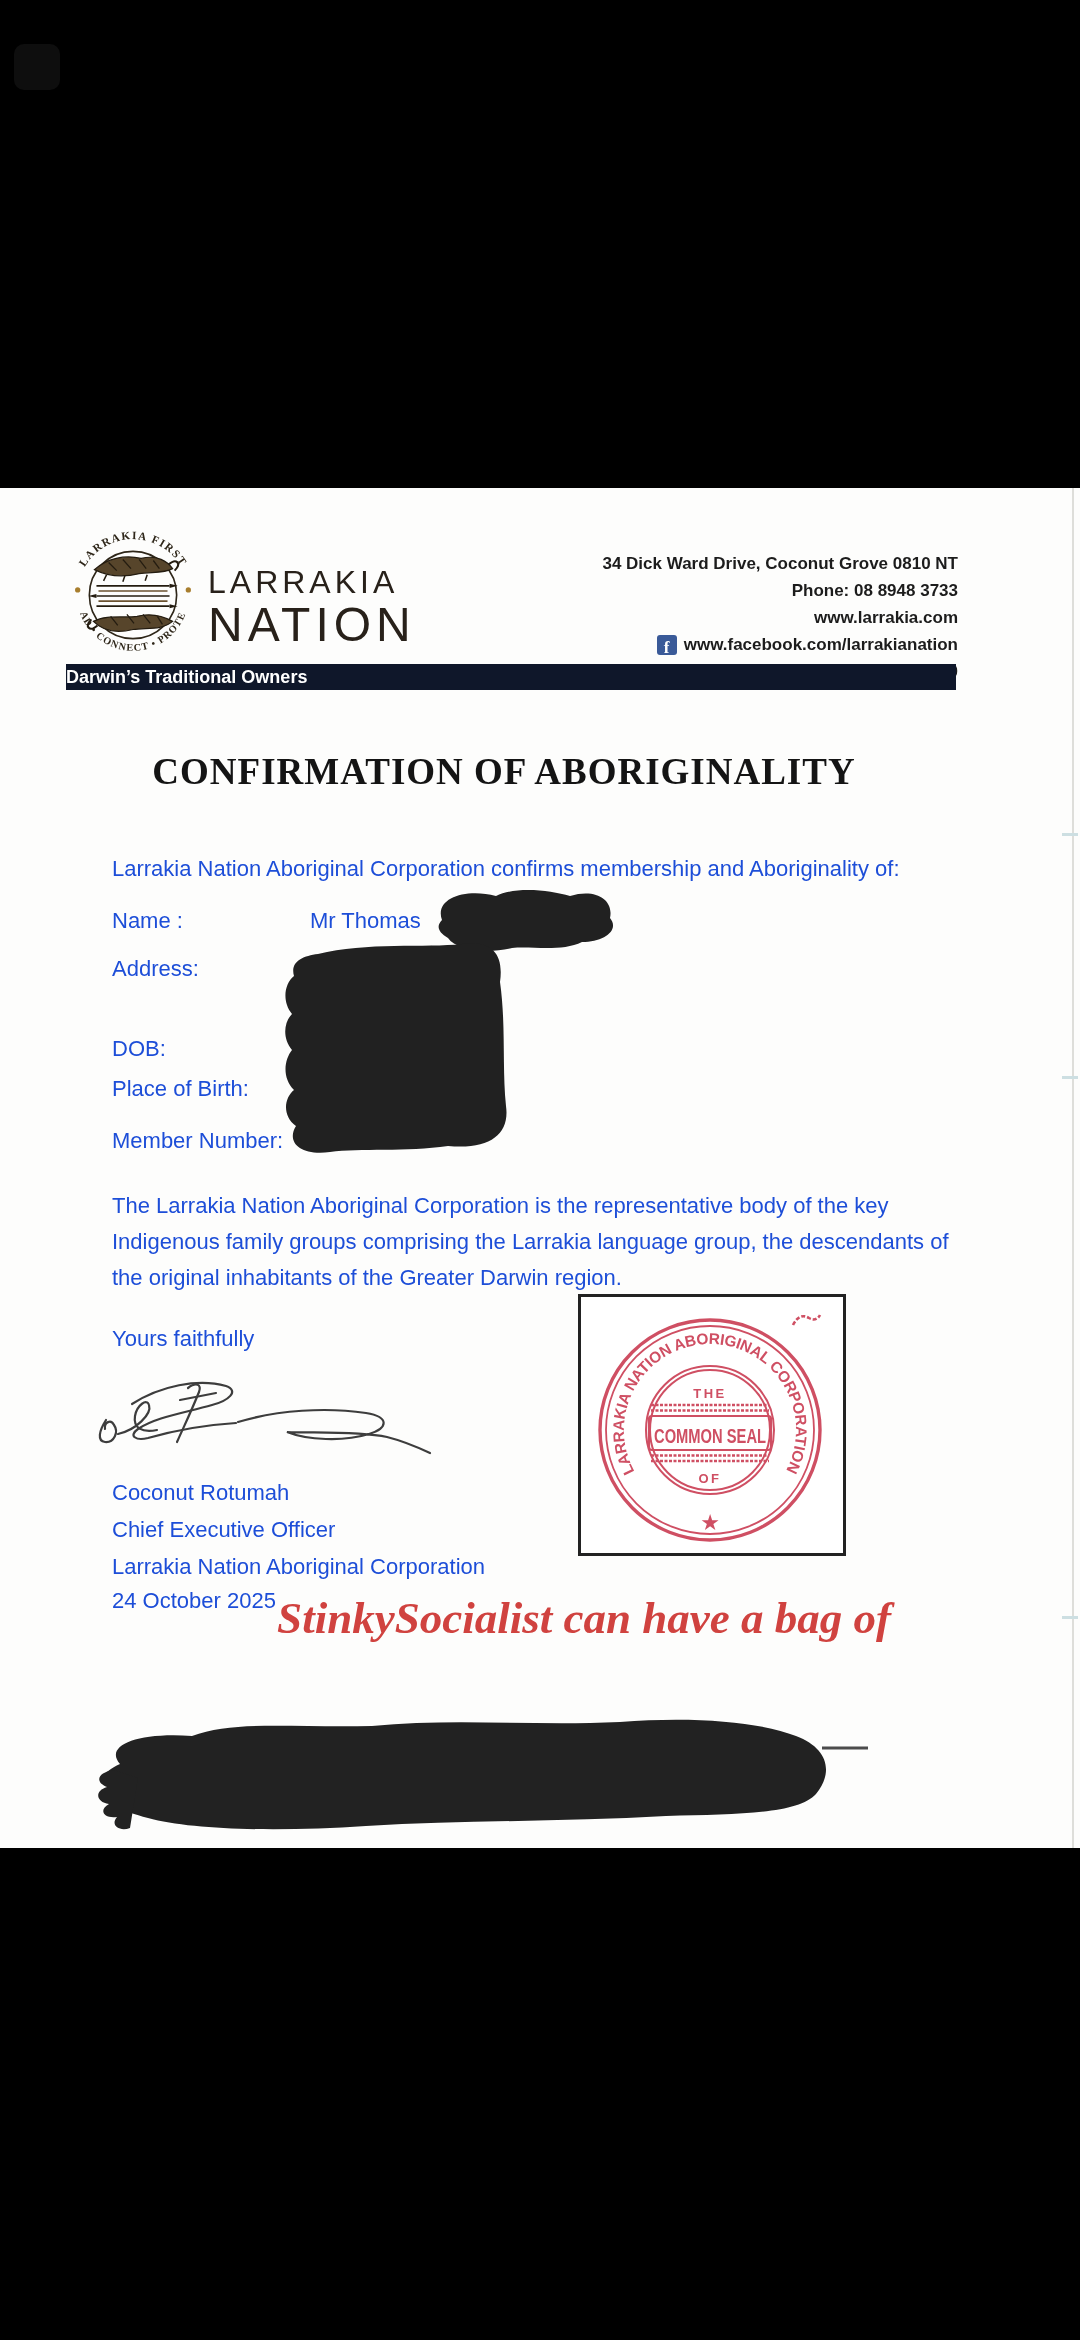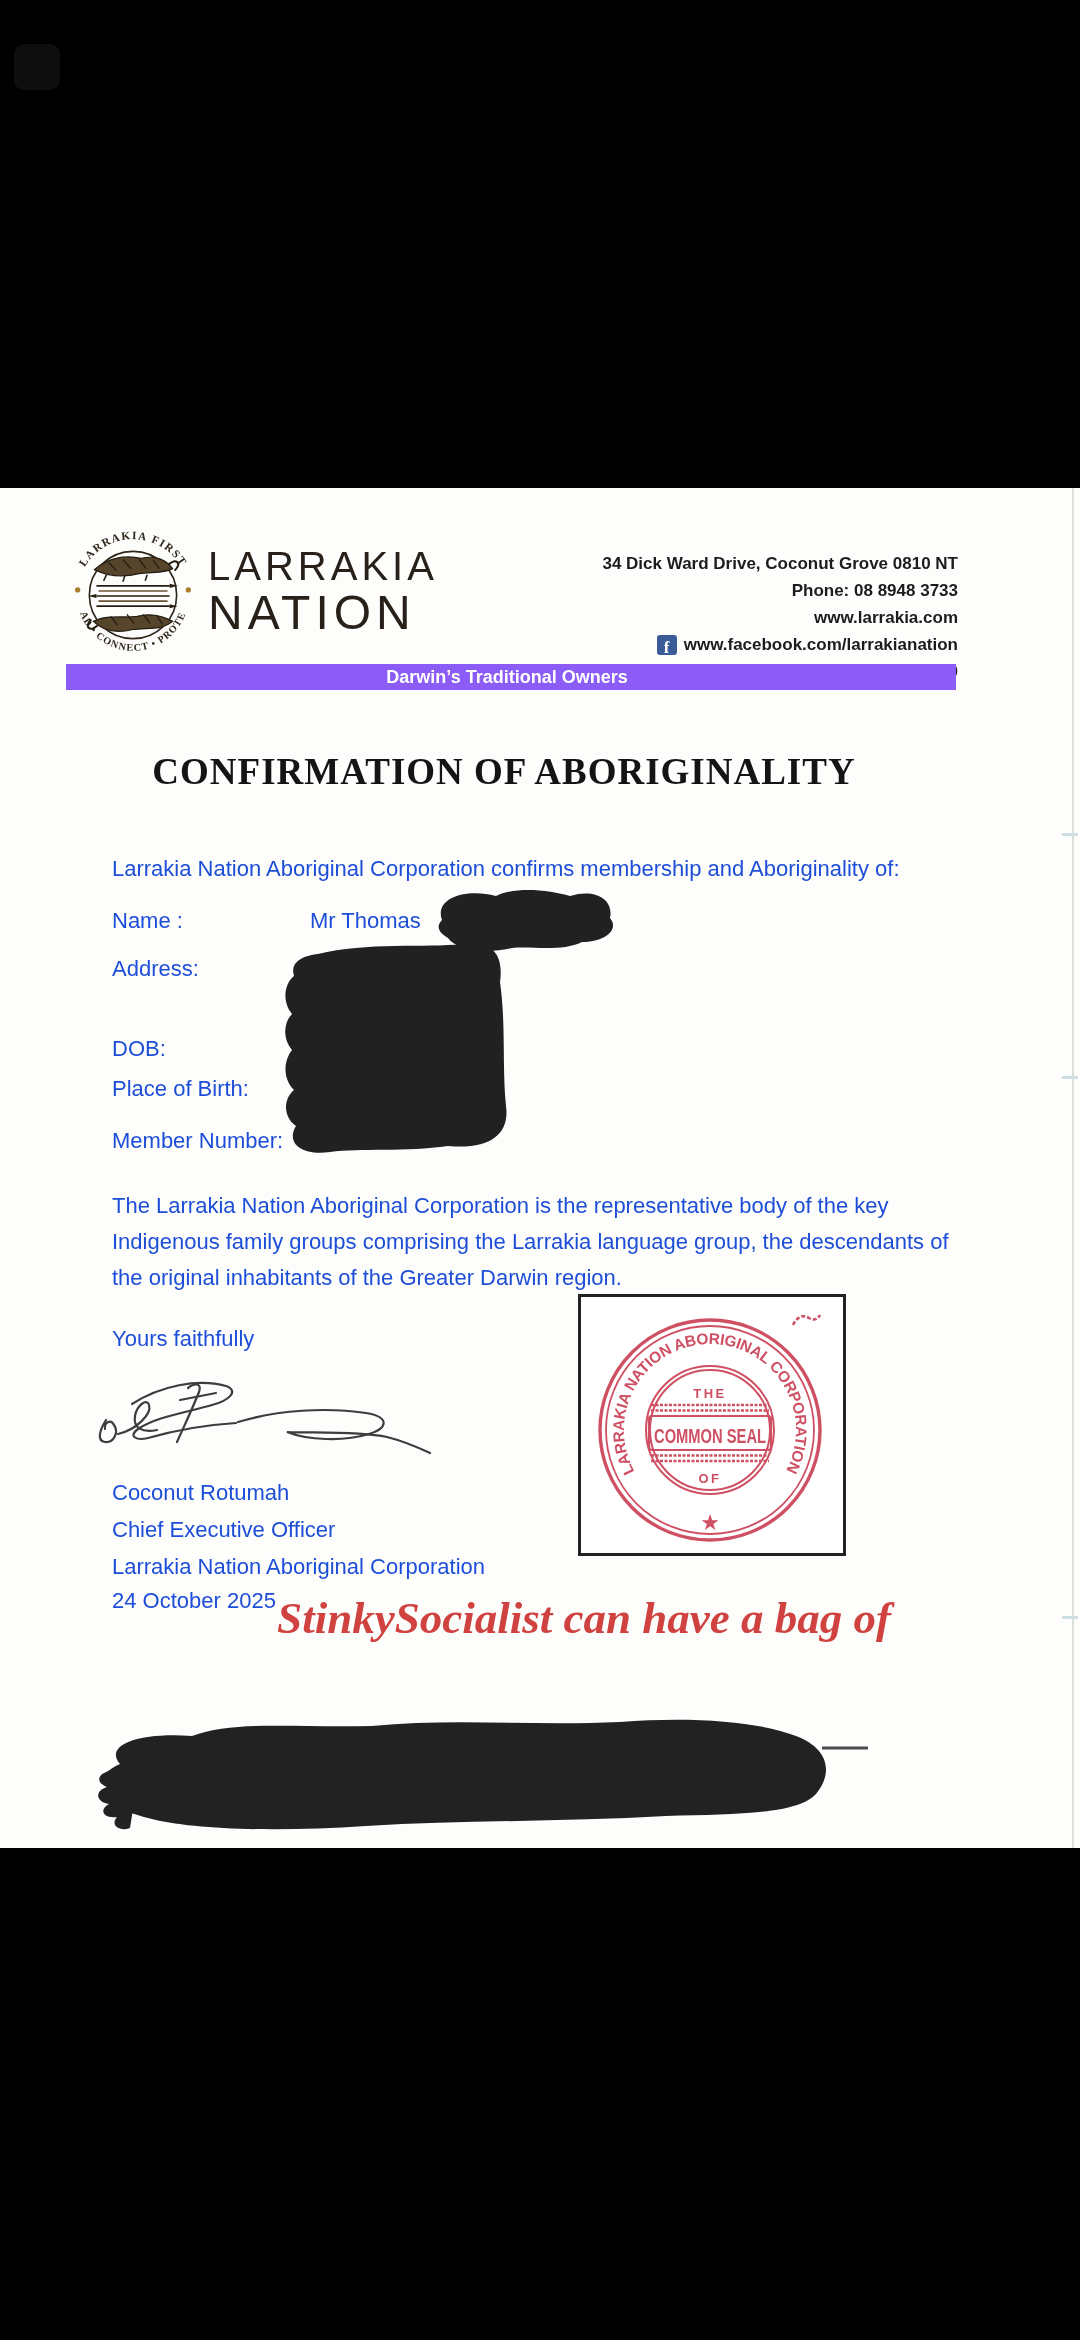--- a/index.html
+++ b/index.html
@@ -5,30 +5,30 @@
   html,body{margin:0;padding:0;background:#000;}
   #screen{position:relative;width:1080px;height:2340px;background:#000;overflow:hidden;
           font-family:"Liberation Sans",sans-serif;}
   #artifact-square{position:absolute;left:14px;top:44px;width:46px;height:46px;
           background:#0e0e0e;border-radius:10px;}
   
   #doc{position:absolute;left:0;top:488px;width:1080px;height:1360px;background:#fdfdfc;}
   .abs{position:absolute;}
   
   #brand-text{left:208px;top:58px;color:#28211a;line-height:1;}
-  #brand-line1{font-size:40px;letter-spacing:4px;}
+  #brand-line1{font-size:32px;letter-spacing:4px;margin-top:20px;}
   #brand-line2{font-size:48px;letter-spacing:5px;margin-top:3px;}
   #contact{right:122px;top:62px;text-align:right;font-weight:700;font-size:17px;
            line-height:27px;color:#1c1c1c;}
   #contact .fb-row{display:flex;justify-content:flex-end;align-items:center;gap:7px;}
   #fb-icon{width:20px;height:20px;background:#3a5a98;border-radius:3px;color:#fff;
            font-family:"Liberation Serif",serif;font-weight:700;font-size:17px;
            display:flex;align-items:flex-end;justify-content:center;line-height:14px;}
-  #banner{left:66px;top:176px;width:890px;height:26px;background:#8b5cf6;color:#fff;
-          font-size:18px;font-weight:700;text-align:center;line-height:26px;
+  #banner{left:66px;top:176px;width:890px;height:26px;background:#0f172a;color:#fff;
+          font-size:18px;font-weight:700;text-align:left;line-height:26px;
           padding-right:8px;box-sizing:border-box;}
   
   #title{left:0;top:262px;width:1008px;text-align:center;color:#141414;
          font-family:"Liberation Serif",serif;font-weight:700;font-size:37px;letter-spacing:1px;}
   .body-text{font-size:22px;color:#1d4ed8;}
   #intro{left:112px;top:368px;}
   .flabel{left:112px;}
   .fvalue{left:310px;}
   #para{left:112px;top:700px;width:856px;line-height:36px;}
   #valediction{left:112px;top:838px;}

